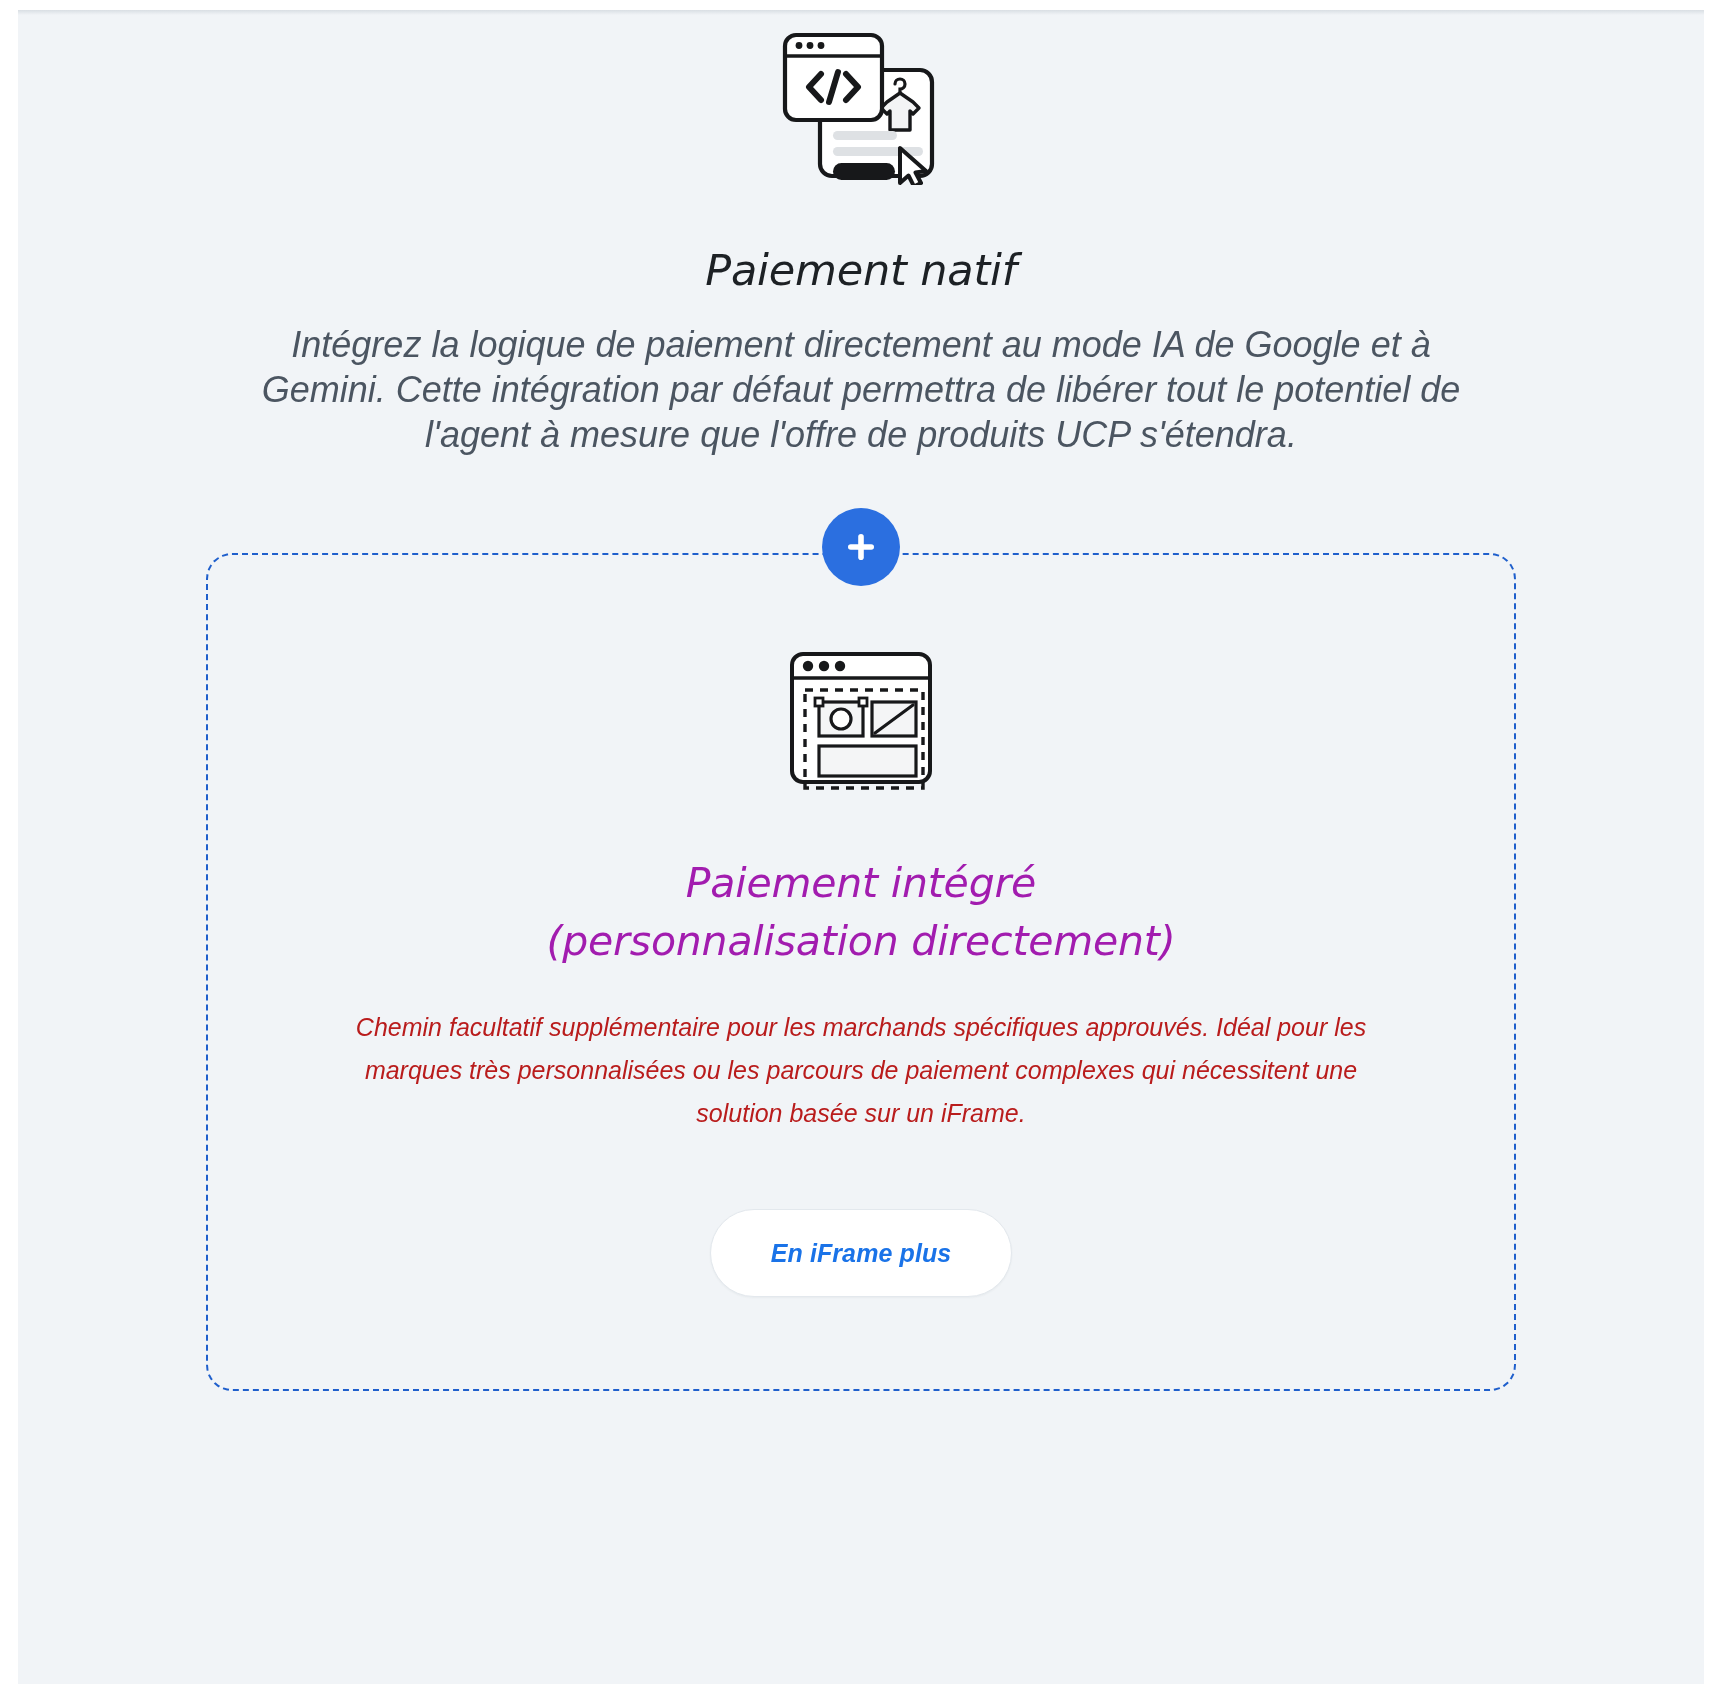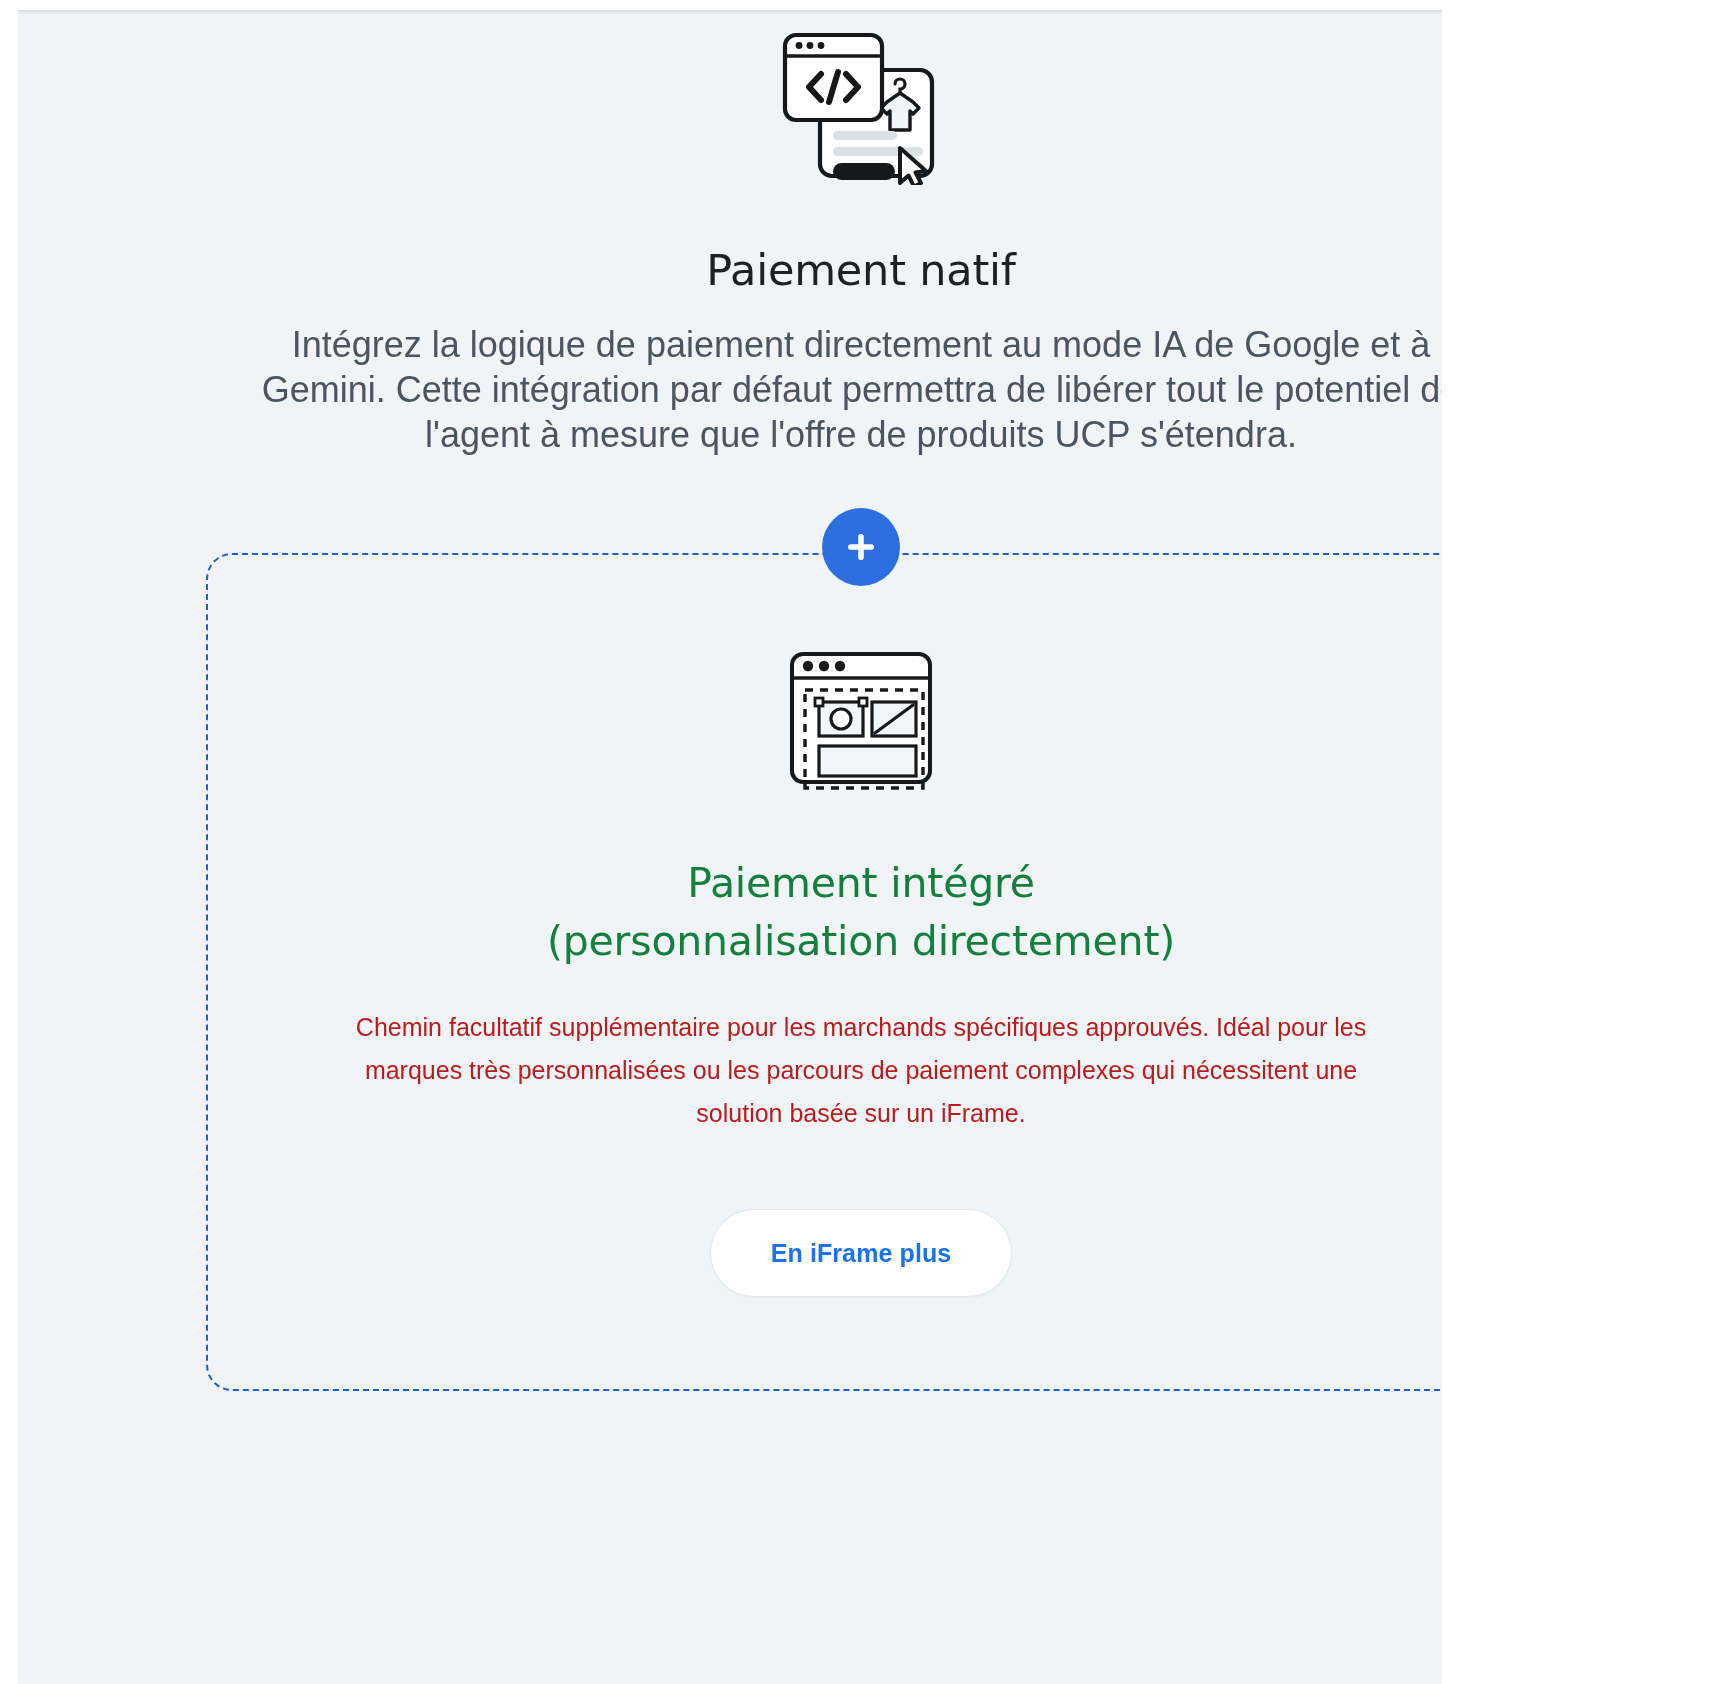--- a/index.html
+++ b/index.html
@@ -12,24 +12,25 @@
   }
 
   body {
     font-family: "Liberation Sans", "DejaVu Sans", sans-serif;
     -webkit-font-smoothing: antialiased;
   }
 
   
   #page {
     position: relative;
-    width: 1442px;
+    width: 1722px;
     height: 1684px;
     background: #ffffff;
     overflow: hidden;
+    font-style: italic;
   }
 
   #stage {
     position: absolute;
     left: 18px;
     top: 10px;
     width: 1686px;
     height: 1674px;
     background: #F1F4F7;
     overflow: hidden;
@@ -77,21 +78,21 @@
     text-align: center;
     margin-top: 60px;
   }
 
   .h-title-2 {
     font-family: "DejaVu Sans", "Liberation Sans", sans-serif;
     font-weight: 400;
     font-size: 41px;
     line-height: 1.42;
     letter-spacing: -0.2px;
-    color: #15803d;
+    color: #a21caf;
     text-align: center;
     margin-top: 55px;
   }
   .h-title-2 .ln { display: block; }
 
   
   .body-copy {
     font-family: "Liberation Sans", sans-serif;
     font-size: 36px;
     line-height: 45px;

